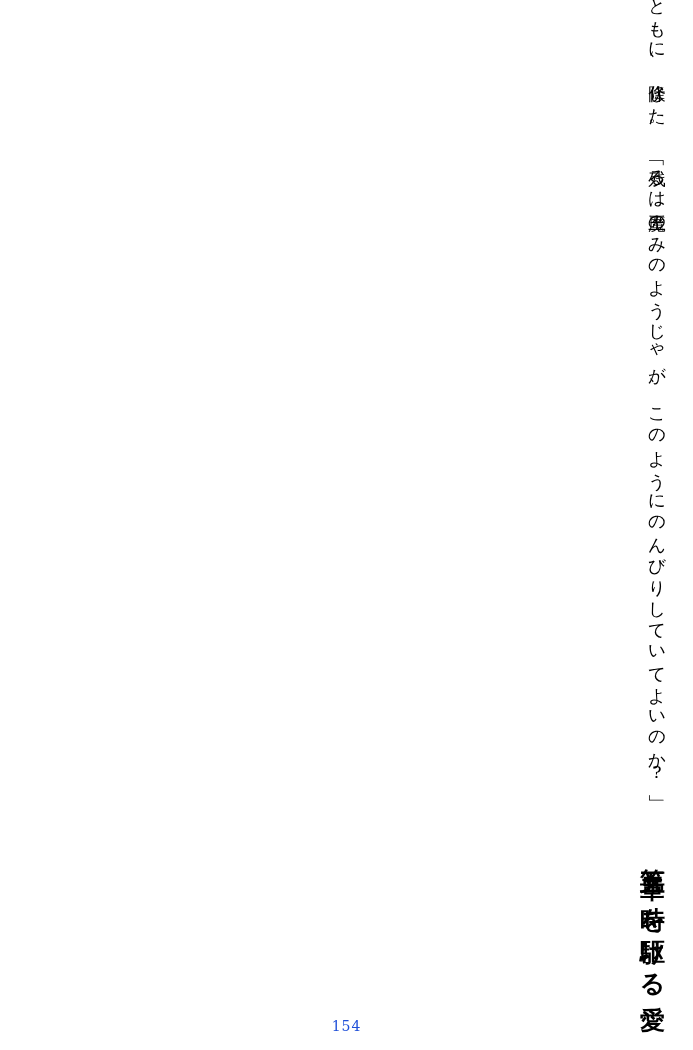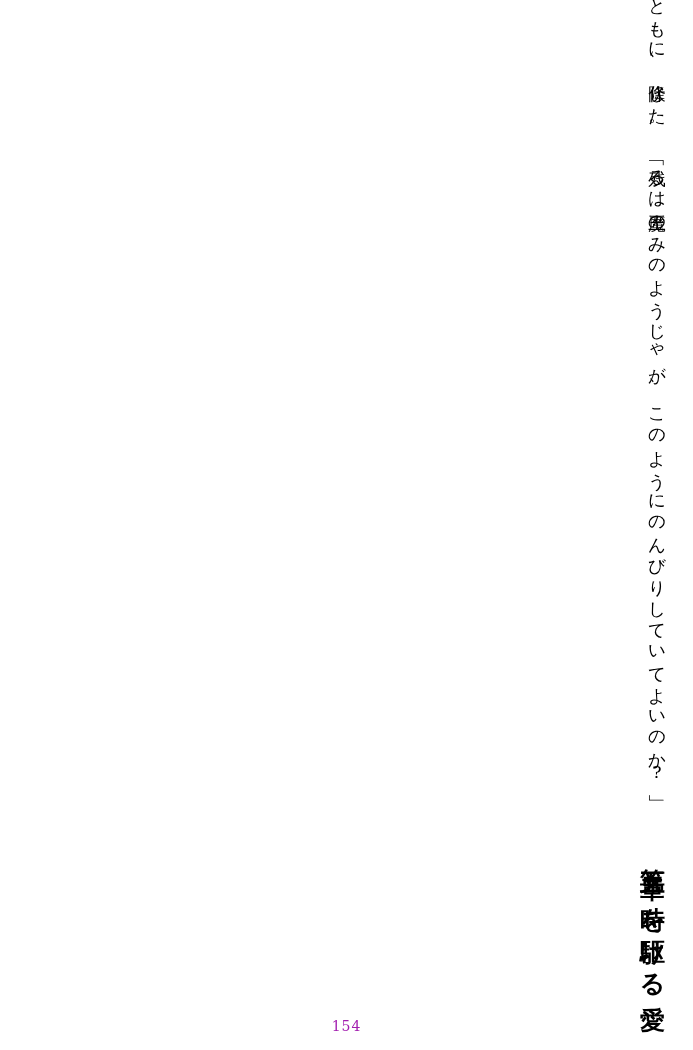--- a/index.html
+++ b/index.html
@@ -70,21 +70,21 @@
 
   #page-number {
     position: absolute;
     bottom: 16px;
     left: 0;
     right: 0;
     text-align: center;
     font-family: "DejaVu Serif", "Liberation Serif", serif;
     font-size: 14px;
     letter-spacing: 1px;
-    color: #a21caf;
+    color: #1d4ed8;
   }
 </style>
 </head>
 <body>
 
 <div id="page">
 
   <div id="text-area">
 
     <div class="chapter-heading">第五章　時を駆ける愛</div>

